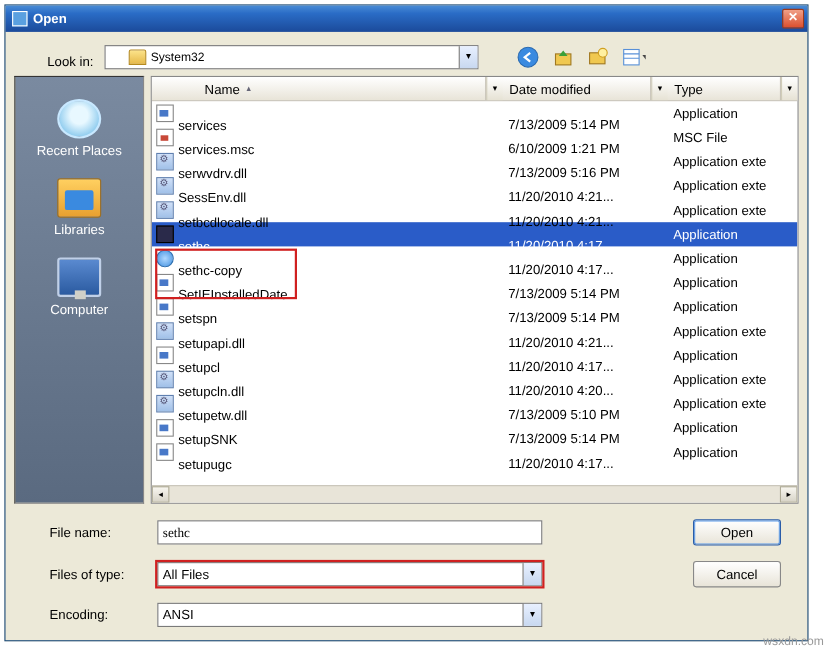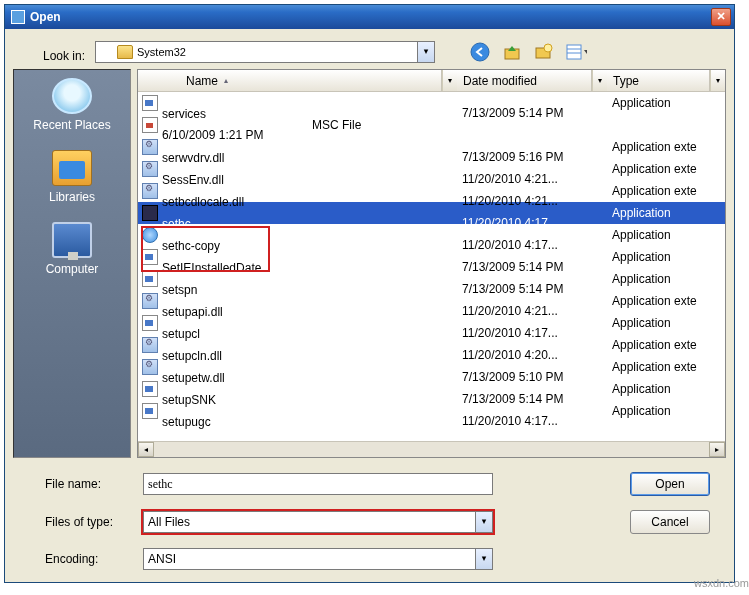--- a/index.html
+++ b/index.html
@@ -12,21 +12,21 @@
 .top-row { display: flex; align-items: flex-end; padding: 12px 20px 6px 20px; gap: 10px; }
 .label { font-size: 12px; }
 .look-in-label { width: 60px; text-align: right; }
 .look-in-dd { flex: 1; max-width: 340px; height: 22px; background: #fff; border: 1px solid #7a7a7a; display: flex; align-items: center; padding-left: 21px; position: relative; }
 .folder-icon { width: 16px; height: 14px; background: linear-gradient(#fce38a, #e6b94a); border: 1px solid #b68a1e; border-radius: 2px 2px 0 0; margin-right: 4px; }
 .dd-arrow { width: 17px; height: 20px; background: linear-gradient(#e8f0ff, #c8d8f0); border-left: 1px solid #7a7a7a; position: absolute; right: 0; top: 0; text-align: center; line-height: 19px; font-size: 9px; }
 .nav-icons { display: flex; gap: 10px; margin-left: 24px; }
 .nav-icon { width: 22px; height: 22px; display: flex; align-items: center; justify-content: center; font-size: 14px; cursor: pointer; }
 .nav-back svg circle { fill: #3a8ae0; }
 .body-row { flex: 1; display: flex; padding: 0 8px; gap: 6px; }
-.places-bar { width: 118px; background: linear-gradient(#7a8aa0, #5a6a80); border: 1px inset #888; padding: 8px 0; display: flex; flex-direction: column; gap: 18px; align-items: center; }
+.places-bar { width: 118px; background: linear-gradient(#7a8aa0, #5a6a80); border: 1px inset #888; padding: 20px 0; display: flex; flex-direction: column; gap: 18px; align-items: center; }
 .place { width: 100px; text-align: center; color: #fff; font-size: 12px; cursor: pointer; }
 .place-icon { width: 40px; height: 36px; margin: 0 auto 4px; }
 .p-recent { background: radial-gradient(circle at 50% 40%, #e8f8ff 30%, #98d0f0 70%); border-radius: 50%; border: 2px solid #c8e8ff; }
 .p-lib { background: linear-gradient(#ffd060, #e8a030); border-radius: 3px; border: 1px solid #a07020; position: relative; }
 .p-lib::before { content:''; position:absolute; left:6px; top:10px; width:26px; height:18px; background:#3a8ae0; border-radius:2px; }
 .p-comp { background: linear-gradient(#5a8ad0, #2a5aa0); border-radius: 3px; border: 2px solid #c0d0e8; position: relative; }
 .p-comp::after { content:''; position:absolute; left:14px; top:28px; width:10px; height:8px; background:#d0d0c8; }
 .file-pane { flex: 1; background: #fff; border: 1px solid #888; position: relative; display: flex; flex-direction: column; overflow: hidden; }
 .list-header { display: flex; height: 22px; background: linear-gradient(#fff, #e8e4d8); border-bottom: 1px solid #c8c4b8; font-size: 12px; }
 .col-h { border-right: 1px solid #c8c4b8; padding: 3px 6px; display: flex; align-items: center; position: relative; }
@@ -147,20 +147,21 @@
       </div>
       <div class="file-list" id="file-list">
           <div class="file-row">
             <div class="f-icon i-app"></div>
             <div class="f-name">services</div>
             <div class="f-date">7/13/2009 5:14 PM</div>
             <div class="f-type">Application</div>
           </div>
           <div class="file-row">
             <div class="f-icon i-msc"></div>
+            <div class="f-name">services.msc</div>
             <div class="f-date">6/10/2009 1:21 PM</div>
             <div class="f-type">MSC File</div>
           </div>
           <div class="file-row">
             <div class="f-icon i-dll"></div>
             <div class="f-name">serwvdrv.dll</div>
             <div class="f-date">7/13/2009 5:16 PM</div>
             <div class="f-type">Application exte</div>
           </div>
           <div class="file-row">

